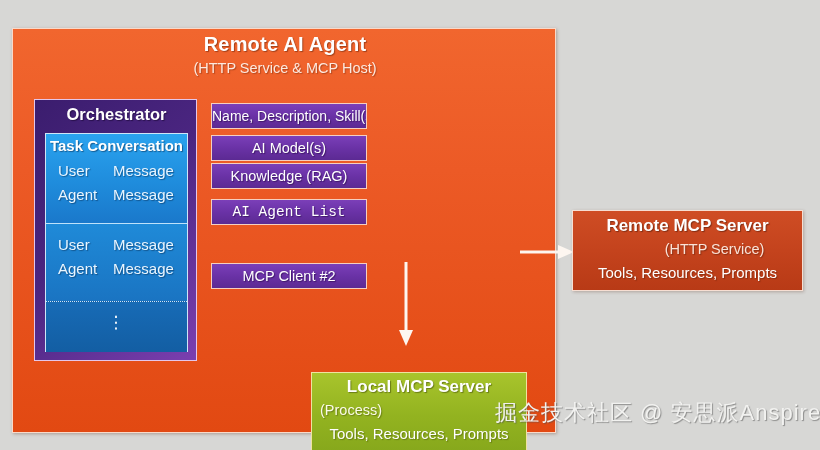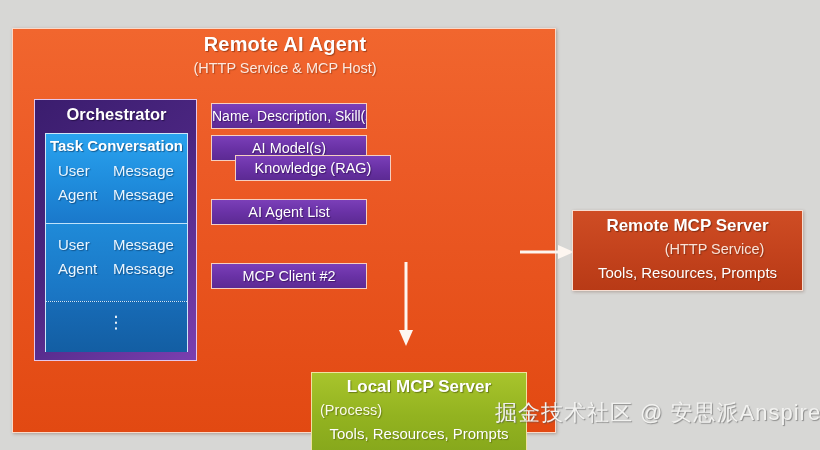--- a/index.html
+++ b/index.html
@@ -163,22 +163,22 @@
     color: #ffffff;
     font-size: 14.5px;
     line-height: 24px;
     text-align: center;
     text-shadow: 1px 1px 1px rgba(40,10,70,0.6);
     white-space: nowrap;
     overflow: hidden;
   }
   .cap-0 { top: 74px; font-size: 14px; }
   .cap-1 { top: 106px; }
-  .cap-2 { top: 126px; margin-left: 24px; }
-  .cap-3 { top: 170px; }
+  .cap-2 { top: 134px; }
+  .cap-3 { top: 170px; font-family: Liberation Mono, monospace; }
   .cap-4 { top: 202px; }
   .cap-5 { top: 234px; }
 
   
   .local-mcp {
     position: absolute;
     left: 298px;
     top: 343px;
     width: 216px;
     height: 80px;

